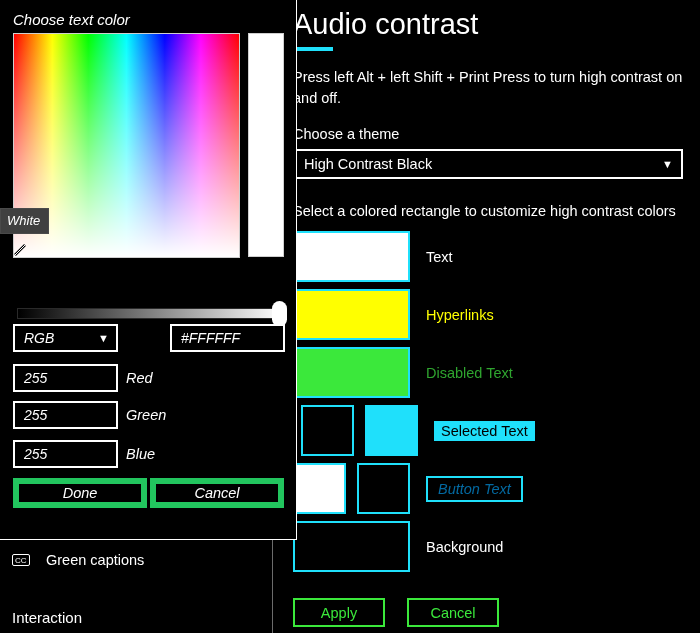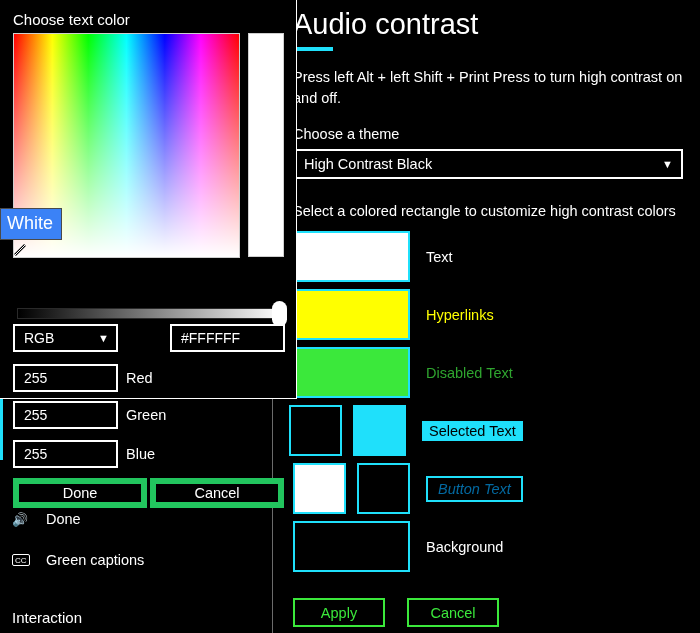--- a/index.html
+++ b/index.html
@@ -89,22 +89,22 @@
   .action-btn {
     width: 92px; height: 29px; background: #000;
     border: 2px solid #3BE83B; color: #3BE83B;
     font-size: 14.5px; font-family: "Liberation Sans", sans-serif;
     display: flex; align-items: center; justify-content: center;
     cursor: pointer;
   }
 
   
   .dialog {
-    position: absolute; left: 0; top: 0; width: 297px; height: 399px;
-    background: #000; border: 1px solid #ffffff; border-left: none; border-top: none;
+    position: absolute; left: 0; top: 0; width: 297px; height: 540px;
+    background: #000; border: 1px solid #ffffff; border-left: none; border-top: none; font-style: italic;
   }
   .dialog-title {
     position: absolute; left: 13px; top: 11px;
     font-size: 15px; color: #ffffff;
   }
   .sv-area {
     position: absolute; left: 13px; top: 33px; width: 227px; height: 225px;
     border: 1px solid #cfcfcf;
     background:
       linear-gradient(to bottom, rgba(0,0,0,0) 0%, rgba(255,255,255,1) 100%),
@@ -112,22 +112,22 @@
         #ff0000 0%, #ffff00 17%, #00ff00 33%,
         #00ffff 50%, #0000ff 67%, #ff00ff 83%, #ff0000 100%);
   }
   .sv-cursor {
     position: absolute; left: 14px; top: 243px;
     width: 13px; height: 13px;
   }
   .sv-cursor svg { display: block; }
   .tooltip {
     position: absolute; left: 0px; top: 208px;
-    background: #3b82f6; border: 1px solid #4a4a4a;
-    color: #ffffff; font-size: 18px;
+    background: #404040; border: 1px solid #4a4a4a;
+    color: #ffffff; font-size: 13px;
     padding: 4px 8px 5px 6px;
   }
   .preview {
     position: absolute; left: 248px; top: 33px; width: 36px; height: 224px;
     background: #ffffff; border: 1px solid #cfcfcf;
   }
   .brightness {
     position: absolute; left: 17px; top: 308px; width: 266px; height: 11px;
     background: linear-gradient(to right, #000000 0%, #ffffff 100%);
     border: 1px solid #2a2a2a;
@@ -209,21 +209,21 @@
     <div class="swatch-row" style="left:20px; top:289px;">
       <div class="swatch" style="width:117px;height:51px;background:#FFFF00;"></div>
       <div class="swatch-label" style="color:#FFFF00;">Hyperlinks</div>
     </div>
 
     <div class="swatch-row" style="left:20px; top:347px;">
       <div class="swatch" style="width:117px;height:51px;background:#3BE83B;"></div>
       <div class="swatch-label" style="color:#2FA52F;">Disabled Text</div>
     </div>
 
-    <div class="swatch-row" style="left:16px; top:405px;align-items:center;">
+    <div class="swatch-row" style="left:28px; top:405px;align-items:center;">
       <div class="swatch" style="width:53px;height:51px;background:#000000;"></div>
       <div class="swatch" style="width:53px;height:51px;background:#1FE0FB;margin-left:11px;"></div>
       <div class="swatch-label filled">Selected Text</div>
     </div>
 
     <div class="swatch-row" style="left:20px; top:463px;">
       <div class="swatch" style="width:53px;height:51px;background:#FFFFFF;"></div>
       <div class="swatch" style="width:53px;height:51px;background:#000000;margin-left:11px;"></div>
       <div class="swatch-label boxed" style="color:#0369a1;font-style:italic;">Button Text</div>
     </div>

